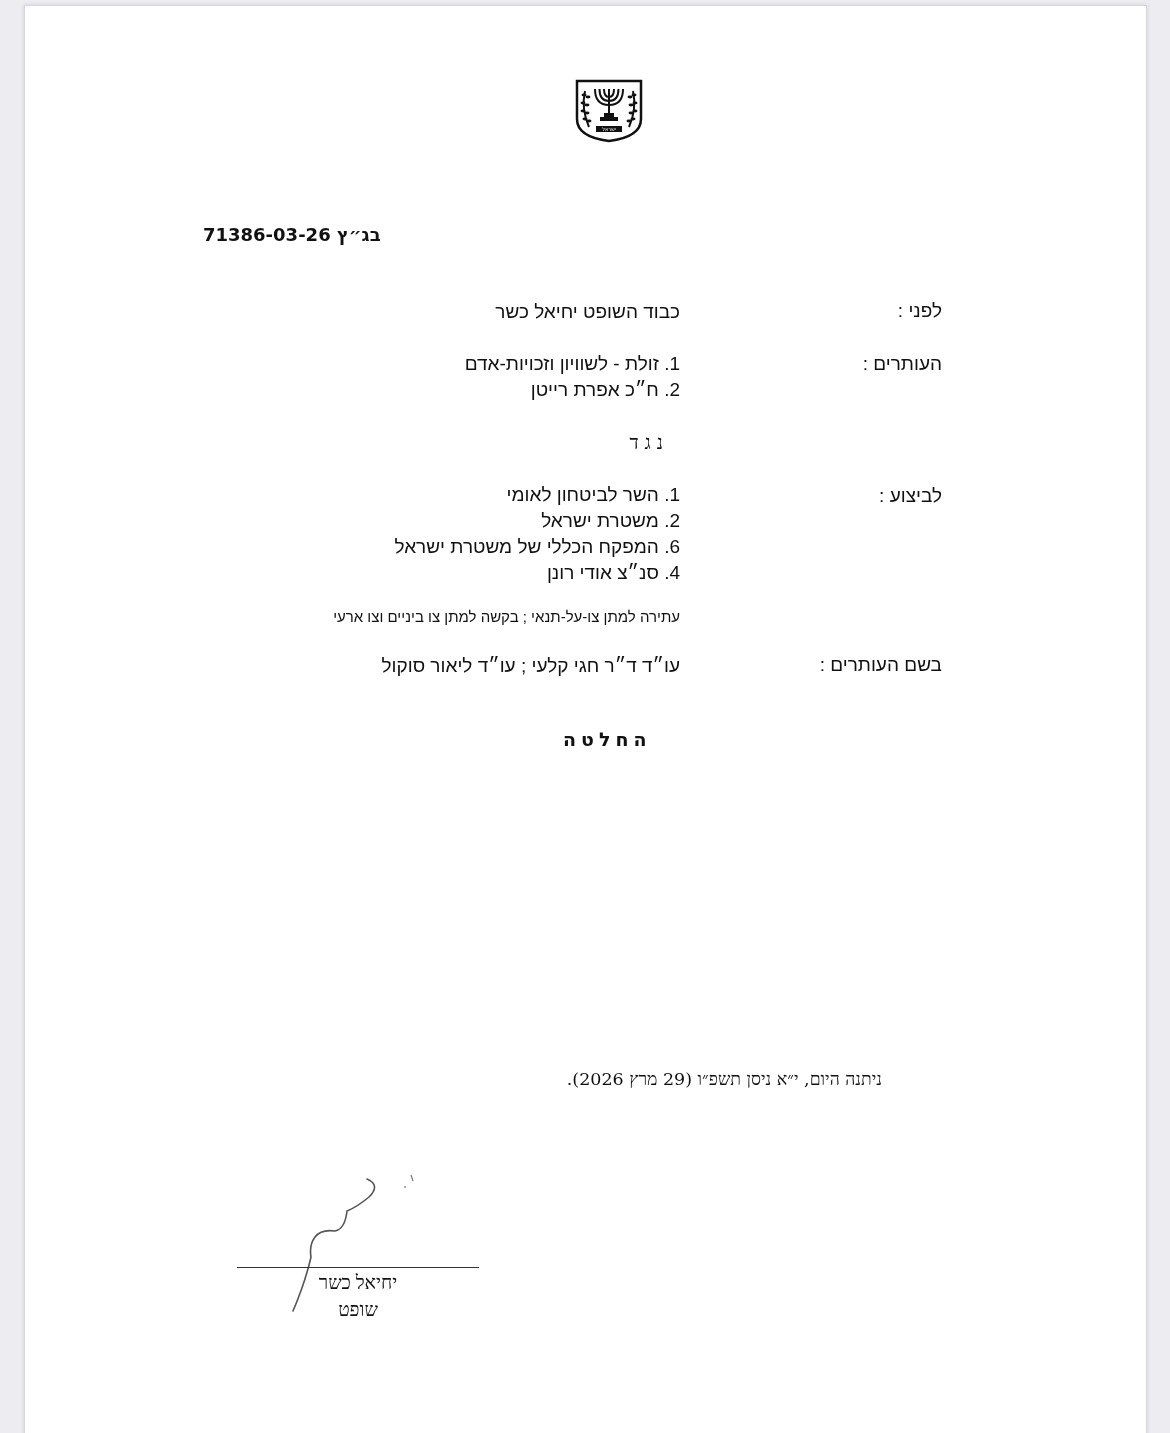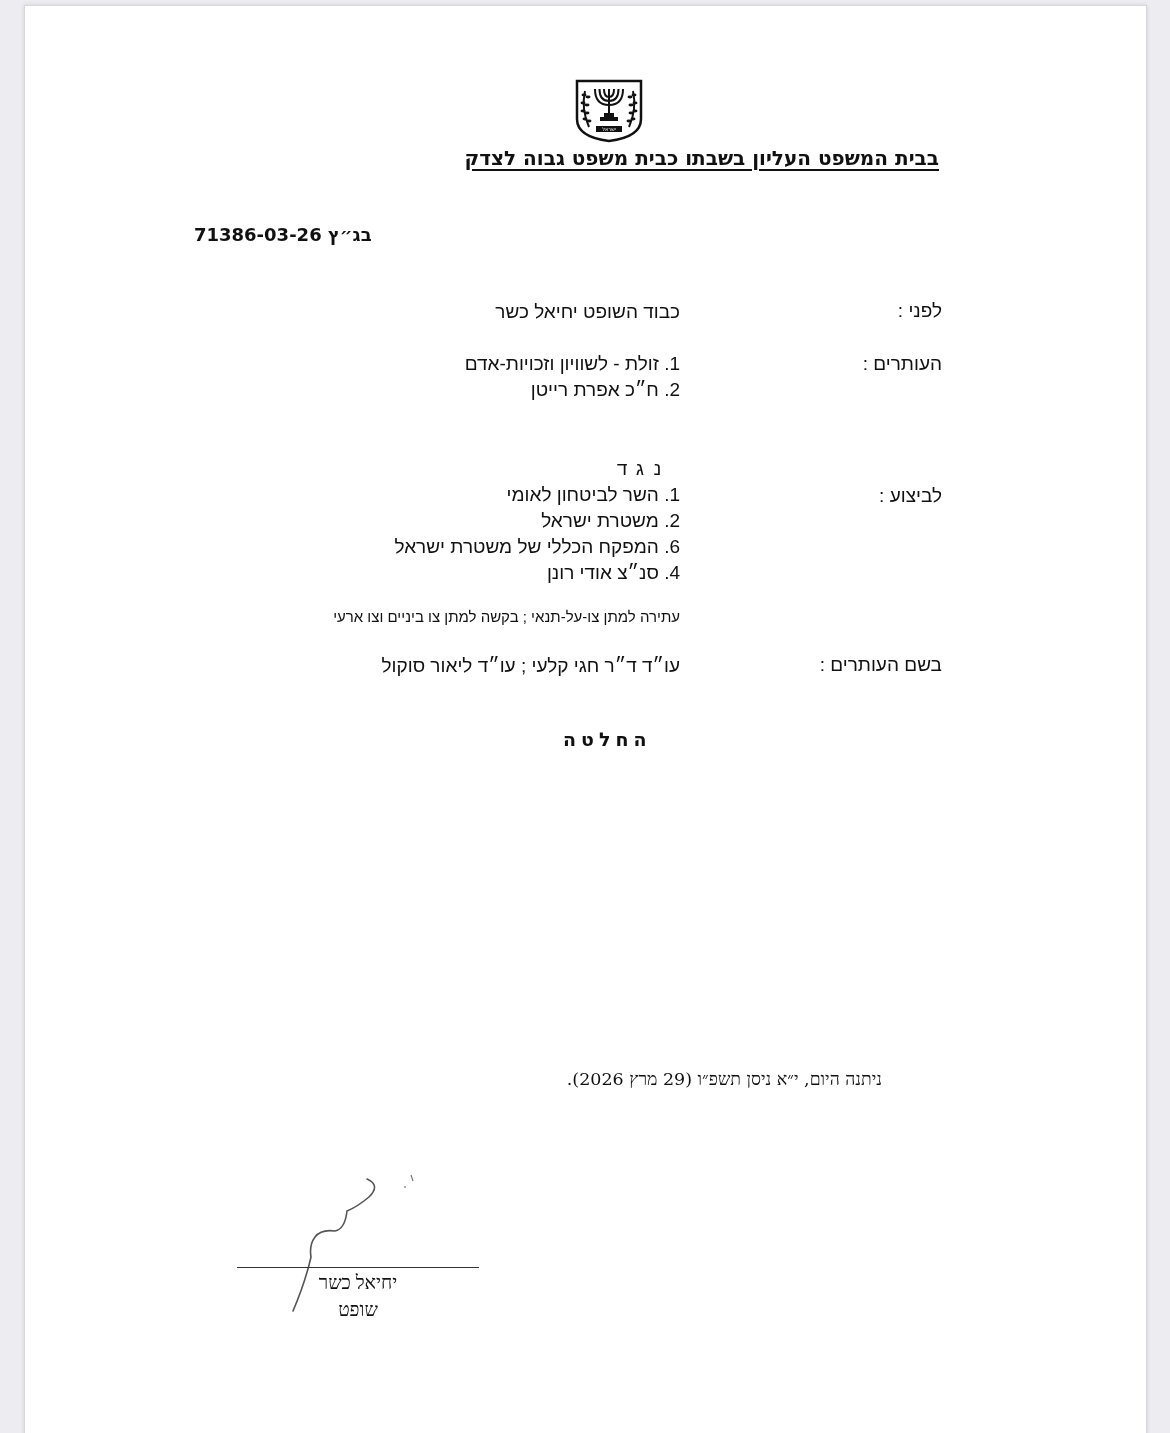--- a/index.html
+++ b/index.html
@@ -42,21 +42,21 @@
       font-family: "DejaVu Sans", sans-serif;
       font-weight: bold;
       font-size: 20px;
       text-decoration: underline;
       text-underline-offset: 4px;
       direction: rtl;
     }
 
     .case-number {
       position: absolute;
-      left: 169px;
+      left: 178px;
       top: 218px;
       font-weight: bold;
       font-size: 18px;
       direction: rtl;
       unicode-bidi: plaintext;
     }
 
     .label {
       position: absolute;
       right: 204px;
@@ -71,25 +71,24 @@
       font-size: 19px;
       direction: rtl;
       line-height: 26px;
     }
     .value div { white-space: nowrap; }
 
     .neged {
       position: absolute;
       right: 477px;
       top: 426px;
-      font-family: Liberation Mono, monospace;
+      font-family: Liberation Serif, serif;
       font-size: 19px;
       letter-spacing: 6px;
       direction: rtl;
-      margin-top: 27px;
     }
 
     .petition-type {
       position: absolute;
       right: 466px;
       top: 602px;
       font-family: "Liberation Sans", sans-serif;
       font-size: 15px;
       direction: rtl;
     }
@@ -201,21 +200,20 @@
         <path d="M26.5 10 Q26.5 22 36 22 Q45.5 22 45.5 10"></path>
         <path d="M31 10 Q31 18 36 18 Q41 18 41 10"></path>
       </g>
       <rect x="31" y="34" width="10" height="4" fill="#111"></rect>
       <rect x="27" y="38" width="18" height="4" fill="#111"></rect>
       <rect x="23" y="47" width="26" height="6" fill="#111"></rect>
       <text x="36" y="52" font-size="5" fill="#fff" text-anchor="middle" font-family="DejaVu Sans, sans-serif">ישראל</text>
     </svg>
   </div>
 
-  <div class="court-title">בבית המשפט העליון בשבתו כבית משפט גבוה לצדק</div>
 
   <div class="case-number">בג״ץ 71386-03-26</div>
 
   <div class="label" style="top:294px">לפני :</div>
   <div class="value" style="top:293px">כבוד השופט יחיאל כשר</div>
 
   <div class="label" style="top:347px">העותרים :</div>
   <div class="value" style="top:345px">
     <div>1. זולת - לשוויון וזכויות-אדם</div>
     <div>2. ח״כ אפרת רייטן</div>

